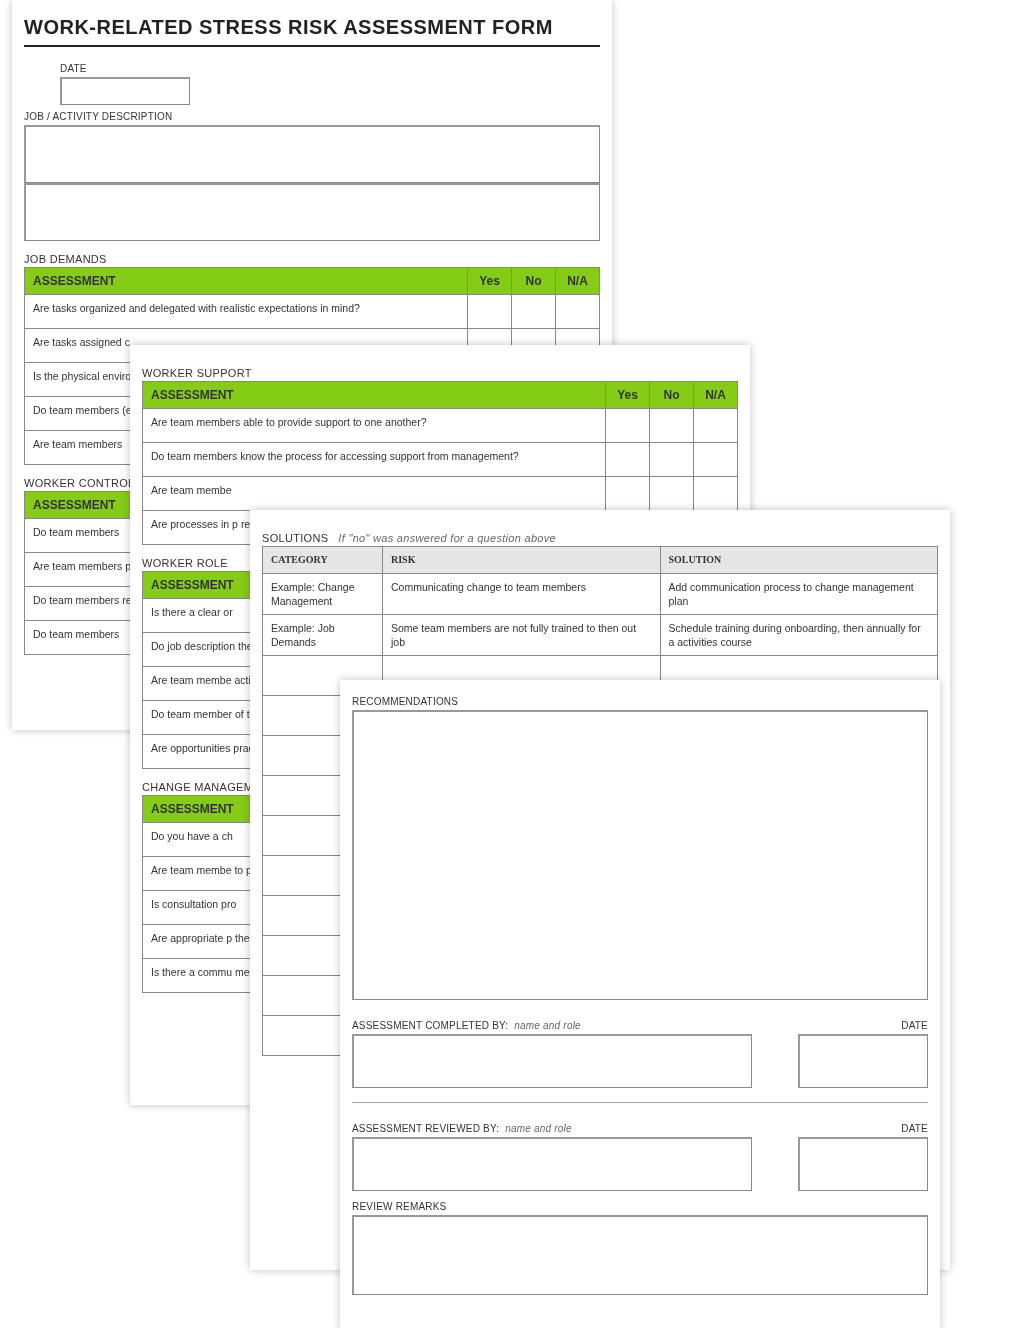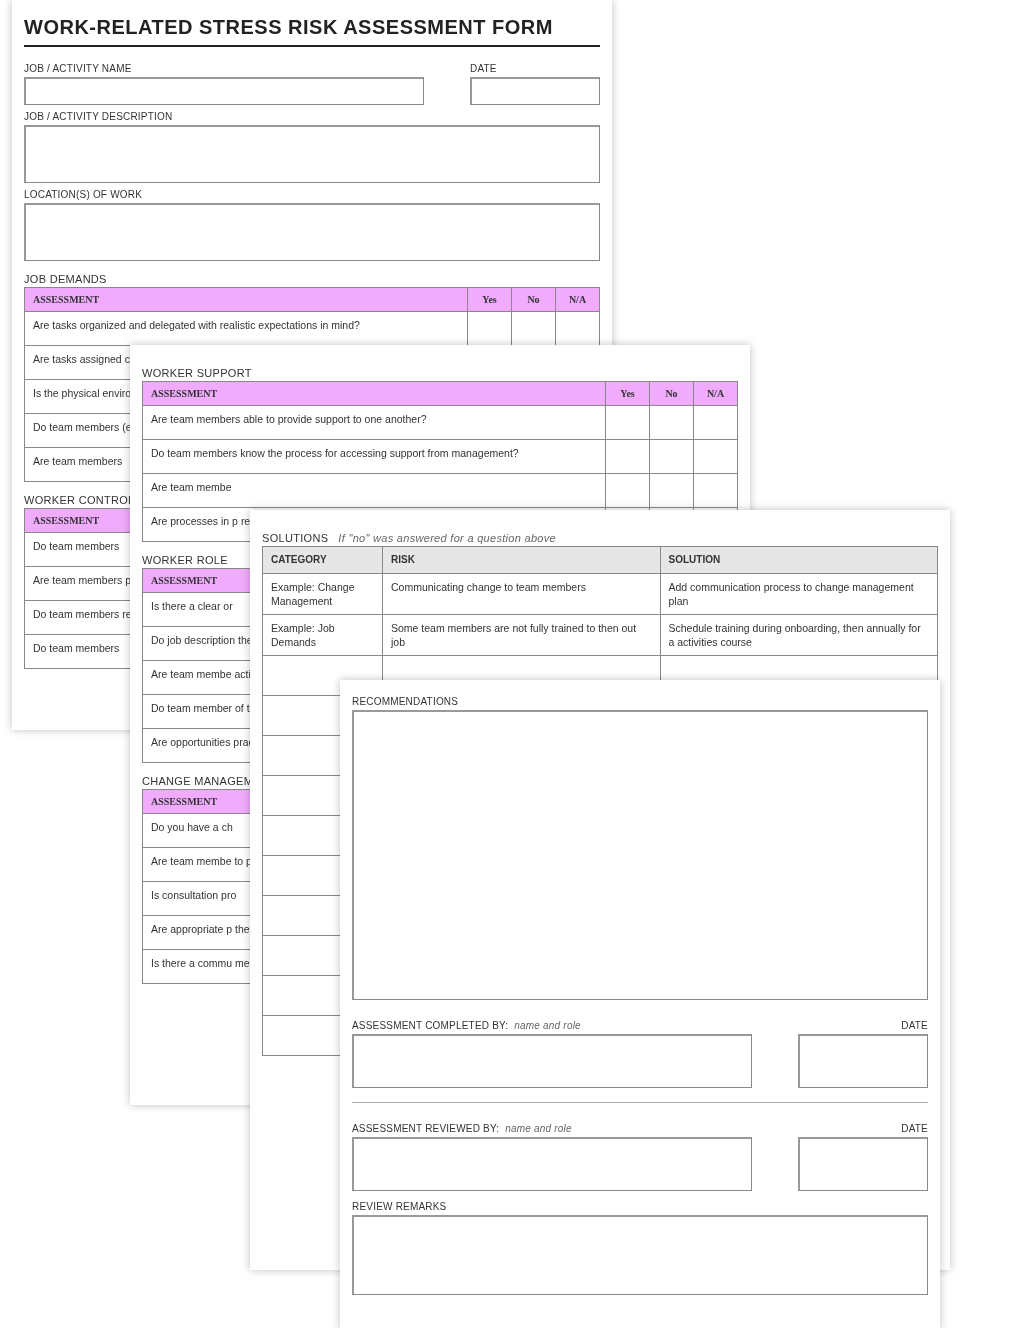--- a/index.html
+++ b/index.html
@@ -21,54 +21,49 @@
   .col.date { flex:0 0 130px;margin-left:36px;}
   .h28 { height:28px;}
   .h60 { height:58px;}
   .h80 { height:80px;}
   .h290 { height:290px;}
   .h54 { height:54px;}
 
   .section-head { font-size:11px; letter-spacing:0.3px; color:#333; margin-top:12px; margin-bottom:2px;}
   table.assess { width:100%; border-collapse:collapse; table-layout:fixed;}
   table.assess th, table.assess td { border:1px solid #888; padding:6px 8px; vertical-align:top;}
-  table.assess th { background:#f0abfc; font-weight:bold; font-size:10px; text-align:left;font-family:Liberation Serif, serif;}
+  table.assess th { background:#84cc16; font-weight:bold; font-size:12px; text-align:left;}
   table.assess th.yn, table.assess td.yn { width:44px; text-align:center;}
   table.assess td { font-size:10.5px; line-height:1.35; height:34px;}
 
   table.sol { width:100%; border-collapse:collapse; table-layout:fixed;}
   table.sol th, table.sol td { border:1px solid #888; padding:6px 8px; vertical-align:top; font-size:10.5px; line-height:1.35;}
-  table.sol th { background:#e6e6e6; font-weight:bold; font-size:10px; text-align:left;}
+  table.sol th { background:#e6e6e6; font-weight:bold; font-size:10px; text-align:left;font-family:Liberation Serif, serif;}
   table.sol col.c1 { width:120px;}
   table.sol col.c2 { width:auto;}
   table.sol col.c3 { width:auto;}
   table.sol td.empty { height:40px;}
 </style>
 </head>
 <body>
 
 <div class="page p1">
   <div class="title">WORK-RELATED STRESS RISK ASSESSMENT FORM</div>
   <hr class="hr-thick">
 
   <div class="row2">
-    <div class="col">
-      <div class="flabel">JOB / ACTIVITY NAME</div>
-      <div class="fbox h28"></div>
-    </div>
     <div class="col date">
       <div class="flabel">DATE</div>
       <div class="fbox h28"></div>
     </div>
   </div>
 
   <div class="flabel">JOB / ACTIVITY DESCRIPTION</div>
   <div class="fbox h60"></div>
 
-  <div class="flabel">LOCATION(S) OF WORK</div>
   <div class="fbox h60"></div>
 
   <div class="section-head">JOB DEMANDS</div>
   <table class="assess">
     <tbody>
         <tr>
       <th>ASSESSMENT</th>
       <th class="yn">Yes</th>
       <th class="yn">No</th>
       <th class="yn">N/A</th>

